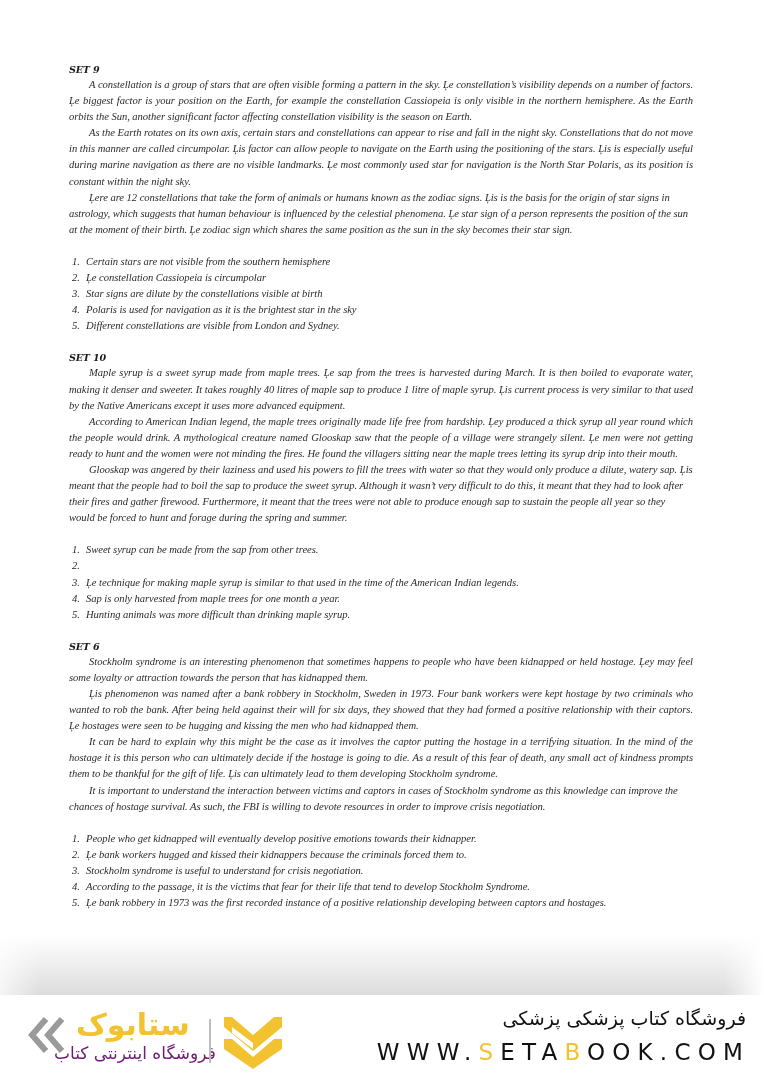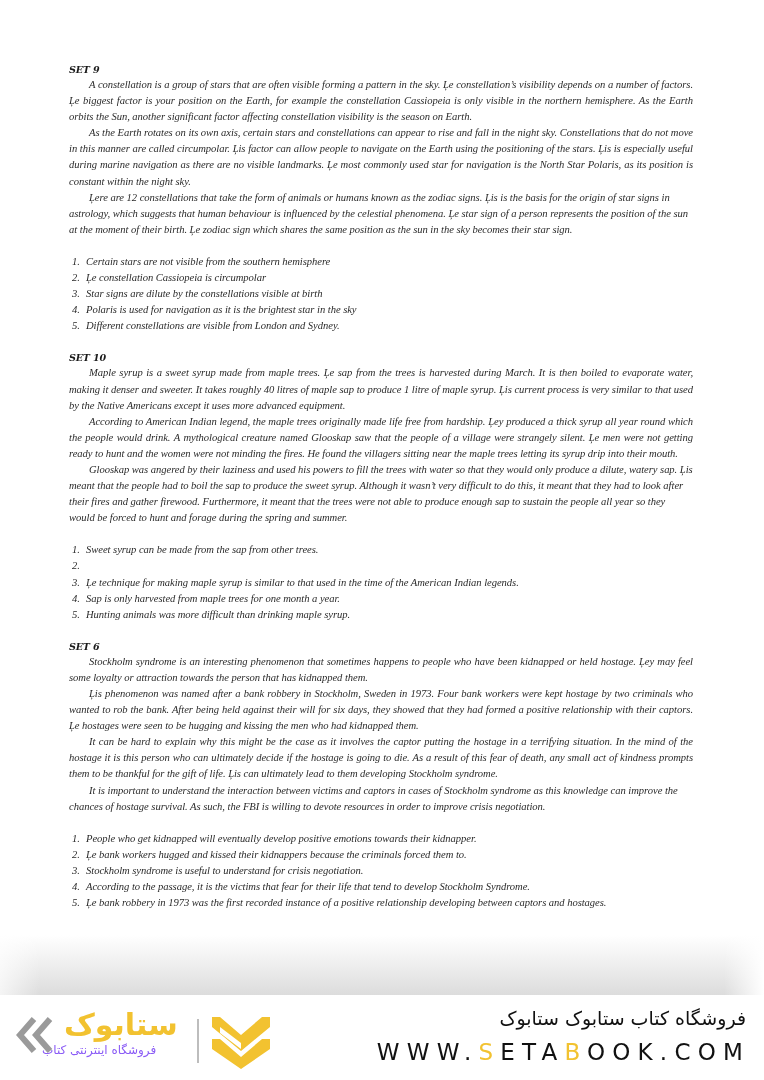--- a/index.html
+++ b/index.html
@@ -40,28 +40,28 @@
   }
   .store-name {
     position: absolute; right: 18px; top: 12px; font-family: "DejaVu Sans", sans-serif;
     font-size: 19px; color: #111; direction: rtl;
   }
   .site-url {
     position: absolute; right: 14px; top: 44px; font-family: "DejaVu Sans", sans-serif;
     font-size: 23px; letter-spacing: 7.2px; color: #111; text-align: right;
   }
   .site-url .accent { color: #f2c230; }
-  .logo { position: absolute; left: 12px; top: 18px; width: 280px; height: 56px; }
+  .logo { position: absolute; left: 24px; top: 18px; width: 280px; height: 56px; }
   .logo-word {
     position: absolute; left: 52px; top: -6px; font-family: "DejaVu Sans", sans-serif;
     font-size: 30px; font-weight: bold; color: #f2c230; direction: rtl; letter-spacing: -1px;
   }
   .logo-tagline {
     position: absolute; left: 30px; top: 30px; font-family: "DejaVu Sans", sans-serif;
-    font-size: 12px; color: #8b5cf6; direction: rtl; text-align: center;
+    font-size: 17px; color: #701a75; direction: rtl; text-align: center;
   }
   .logo-divider { position: absolute; left: 185px; top: 6px; width: 2px; height: 44px; background: #bdbdbd; }
 </style>
 </head>
 <body>
 
 <div class="page">
 
   <section class="set">
     <h3 class="set-title">SET 9</h3>
@@ -161,15 +161,15 @@
     </svg>
     <span class="logo-word">ستابوک</span>
     <span class="logo-tagline">فروشگاه اینترنتی کتاب</span>
     <div class="logo-divider"></div>
     <svg width="66" height="56" viewBox="0 0 66 56" style="position:absolute;left:196px;top:0;">
       <polygon points="4,4 12,4 33,22 54,4 62,4 62,14 33,38 4,14" fill="#f2c230"></polygon>
       <polygon points="4,26 12,26 33,44 54,26 62,26 62,36 33,56 4,36" fill="#f2c230"></polygon>
       <polygon points="12,14 33,30 33,36 12,20" fill="#ffffff"></polygon>
     </svg>
   </div>
-  <div class="store-name">فروشگاه کتاب ستابوک ستابوک</div>
+  <div class="store-name">فروشگاه کتاب پزشکی پزشکی</div>
   <div class="site-url"><span>WWW.</span><span class="accent">S</span><span>ETA</span><span class="accent">B</span><span>OOK.COM</span></div>
 </footer>
 
 </body></html>

